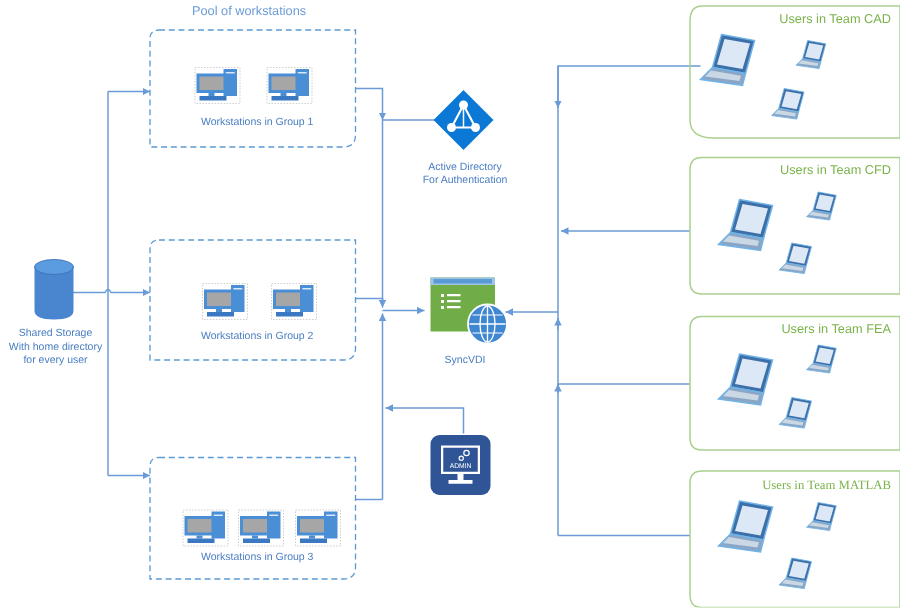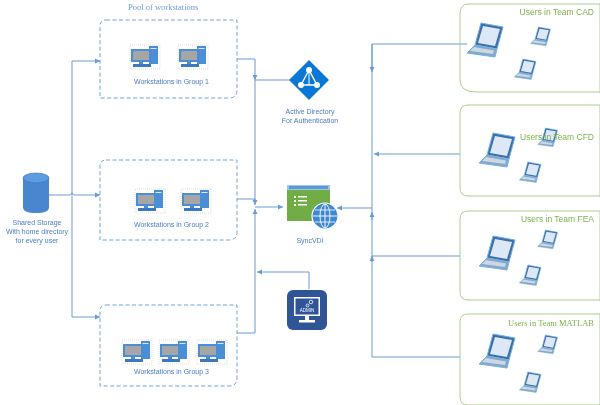--- a/index.html
+++ b/index.html
@@ -1,19 +1,19 @@
 <!DOCTYPE html>
 <html><head>
   <meta charset="utf-8">
   <style>
     html, body { margin: 0; padding: 0; background: #ffffff; }
     body { width: 600px; height: 405px; position: relative; overflow: hidden; font-family: "Liberation Sans", sans-serif; }
     #diagram { position: absolute; left: 0; top: 0; }
     .lbl { position: absolute; font-family: "Liberation Sans", sans-serif; font-size: 7px; color: #4a7ec2; text-align: center; line-height: 9px; white-space: nowrap; }
-    .lbl-title { font-size: 8.5px; color: #6b9bd6; font-family: Liberation Serif, serif; }
+    .lbl-title { font-size: 8.5px; color: #6b9bd6; }
     .lbl-team { position: absolute; font-size: 8.5px; color: #7ab34a; text-align: center; white-space: nowrap; font-family: "Liberation Sans", sans-serif; }
   </style>
 </head>
 <body>
 
 <svg id="diagram" width="600" height="405" viewBox="0 0 600 405" xmlns="http://www.w3.org/2000/svg">
   <defs>
     <marker id="arr" markerWidth="6" markerHeight="6" refX="5" refY="3" orient="auto" markerUnits="userSpaceOnUse">
       <path d="M0,0.5 L5,3 L0,5.5 z" fill="#6b9bd6"></path>
     </marker>
@@ -161,15 +161,15 @@
 <div class="lbl" style="left:272px; top:107px; width:76px;">
   <div>Active Directory</div>
   <div>For Authentication</div>
 </div>
 
 <div class="lbl" style="left:290px; top:236px; width:40px;">SyncVDI</div>
 
 <div style="position:absolute; left:296px; top:308px; width:22px; text-align:center; font-family:'Liberation Sans', sans-serif; font-size:4.5px; color:#ffffff; line-height:5px;">ADMIN</div>
 
 <div class="lbl-team" style="right:6px; top:7px;">Users in Team CAD</div>
-<div class="lbl-team" style="right:6px; top:108px;margin-top:24px;">Users in Team CFD</div>
+<div class="lbl-team" style="right:6px; top:108px;">Users in Team CFD</div>
 <div class="lbl-team" style="right:6px; top:214px;">Users in Team FEA</div>
 <div class="lbl-team" style="right:6px; top:318px;font-family:Liberation Serif, serif;">Users in Team MATLAB</div>
 
 </body></html>

